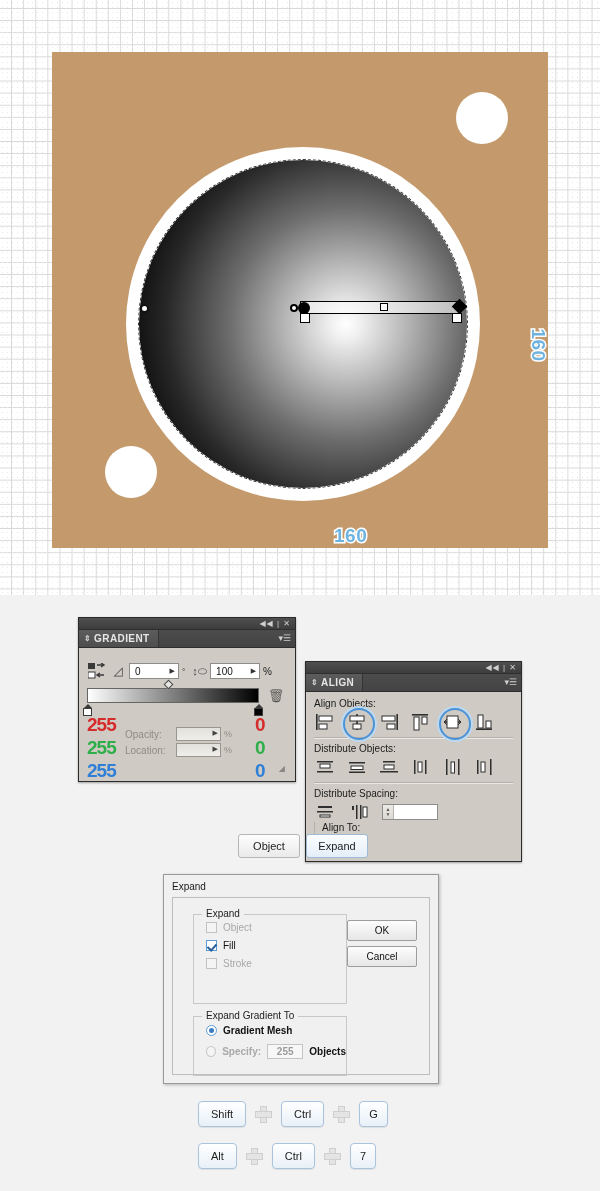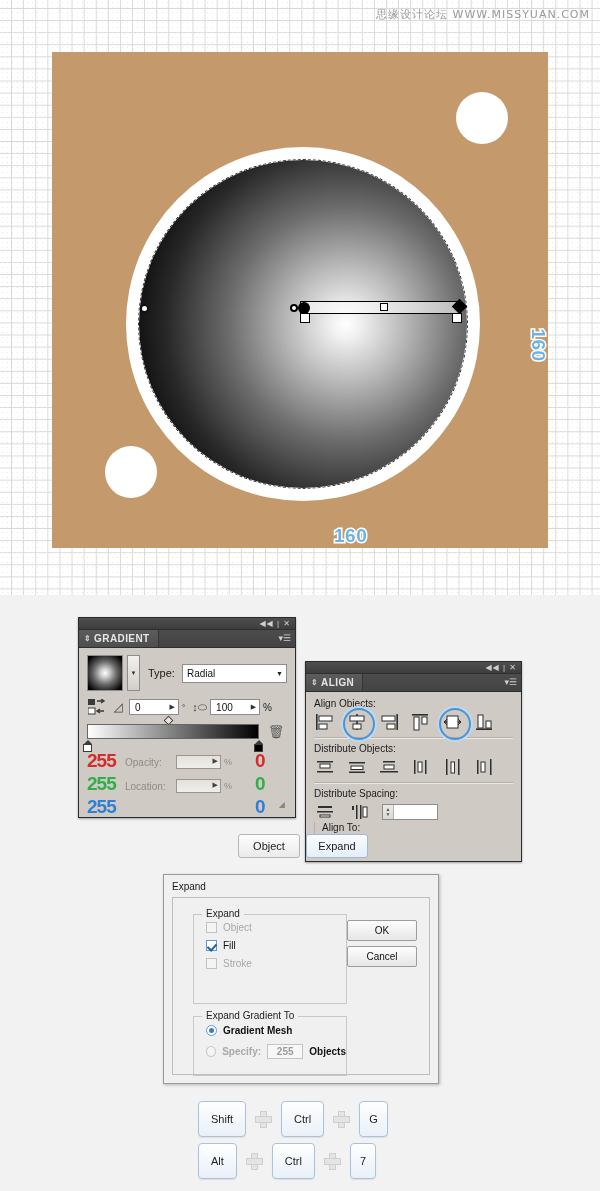--- a/index.html
+++ b/index.html
@@ -284,21 +284,21 @@
     font-size:10px;color:#111;
   }
   #btn-ok{right:12px;top:22px;}
   #btn-cancel{right:12px;top:48px;}
 
   
   .kbd-row{position:absolute;display:flex;align-items:center;gap:9px;}
   #kbd-row-1{left:198px;top:1101px;}
   #kbd-row-2{left:198px;top:1143px;}
   .kbd{
-    height:36px;min-width:38px;border-radius:4px;border:1px solid #a9c3dc;
+    height:26px;min-width:38px;border-radius:4px;border:1px solid #a9c3dc;
     background:linear-gradient(#ffffff,#e8f0f8);
     box-shadow:0 1px 1px rgba(0,0,0,.08);
     display:flex;align-items:center;justify-content:center;
     font-size:11px;color:#222;padding:0 12px;box-sizing:border-box;
   }
   .kbd.narrow{min-width:26px;padding:0 9px;}
   .plus{
     width:17px;height:17px;position:relative;
   }
   .plus::before,.plus::after{
@@ -306,21 +306,20 @@
   }
   .plus::before{left:5px;top:0;width:7px;height:17px;}
   .plus::after{left:0;top:5px;width:17px;height:7px;}
 </style>
 </head>
 <body>
 
 <div id="canvas-area">
   <div id="canvas-noise"></div>
 
-  <div id="watermark">思缘设计论坛 WWW.MISSYUAN.COM</div>
 
   <div id="artboard">
     <div class="deco-circle" id="deco-circle-tr"></div>
     <div class="deco-circle" id="deco-circle-bl"></div>
 
     <div id="ring-outer"></div>
     <div id="sphere"></div>
     <div id="sphere-select"></div>
 
     <div id="grad-annotator">
@@ -349,29 +348,20 @@
   </div>
   <div class="ai-tabrow">
     <div class="ai-tab">
       <span class="grip">⇕</span>
       <span>GRADIENT</span>
     </div>
     <span class="menu-ico">▾☰</span>
   </div>
   <div class="ai-body">
 
-    <div class="grad-row1">
-      <div class="grad-thumb"></div>
-      <div class="grad-thumb-arrow">▼</div>
-      <span class="grad-type-label">Type:</span>
-      <div class="grad-select">
-        <span>Radial</span>
-        <span class="caret">▼</span>
-      </div>
-    </div>
 
     <div class="grad-row2">
       <div class="rev-ico">
         <svg width="18" height="16" viewBox="0 0 18 16">
           <rect x="0" y="0" width="7" height="6" fill="#3a3a3a"></rect>
           <rect x="0" y="9" width="7" height="6" fill="#fff" stroke="#3a3a3a"></rect>
           <path d="M9 2 H16 M13 0 L16 2 L13 4" stroke="#3a3a3a" fill="none" stroke-width="1.4"></path>
           <path d="M16 12 H9 M12 10 L9 12 L12 14" stroke="#3a3a3a" fill="none" stroke-width="1.4"></path>
         </svg>
       </div>
@@ -410,21 +400,21 @@
         <div class="rgb-r">255</div>
         <div class="rgb-g">255</div>
         <div class="rgb-b">255</div>
       </div>
       <div class="rgb-col right">
         <div class="rgb-r">0</div>
         <div class="rgb-g">0</div>
         <div class="rgb-b">0</div>
       </div>
 
-      <div class="gf-row" style="top:2px;">
+      <div class="gf-row" style="top:10px;">
         <span class="gf-label">Opacity:</span>
         <div class="gf-input">
           <span class="sp-caret">▶</span>
         </div>
         <span class="gf-pct">%</span>
       </div>
 
       <div class="gf-row" style="top:26px;">
         <span class="gf-label">Location:</span>
         <div class="gf-input">

